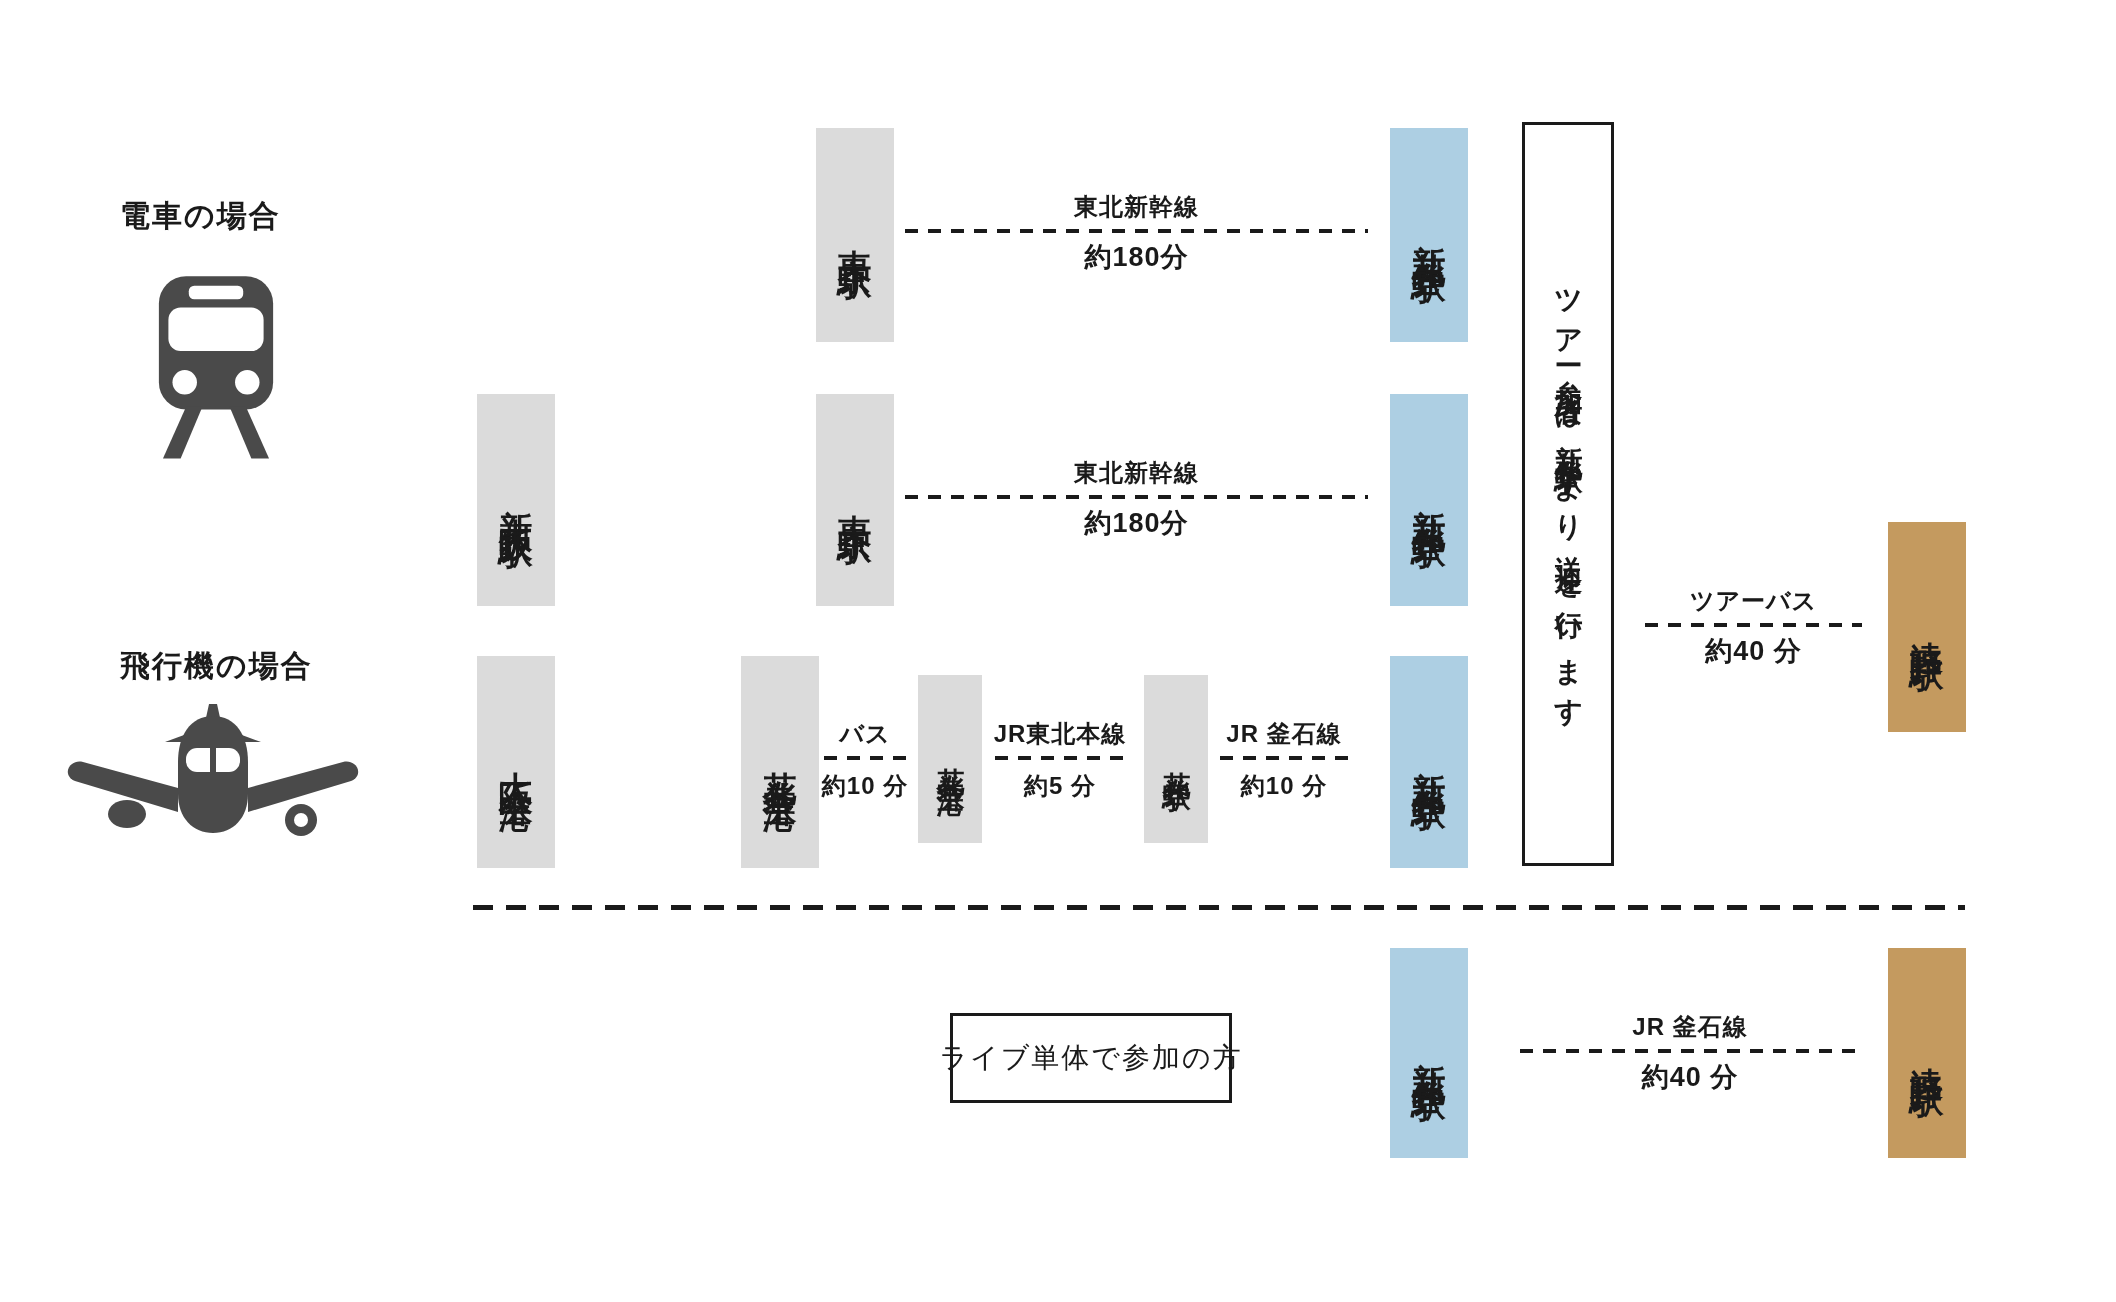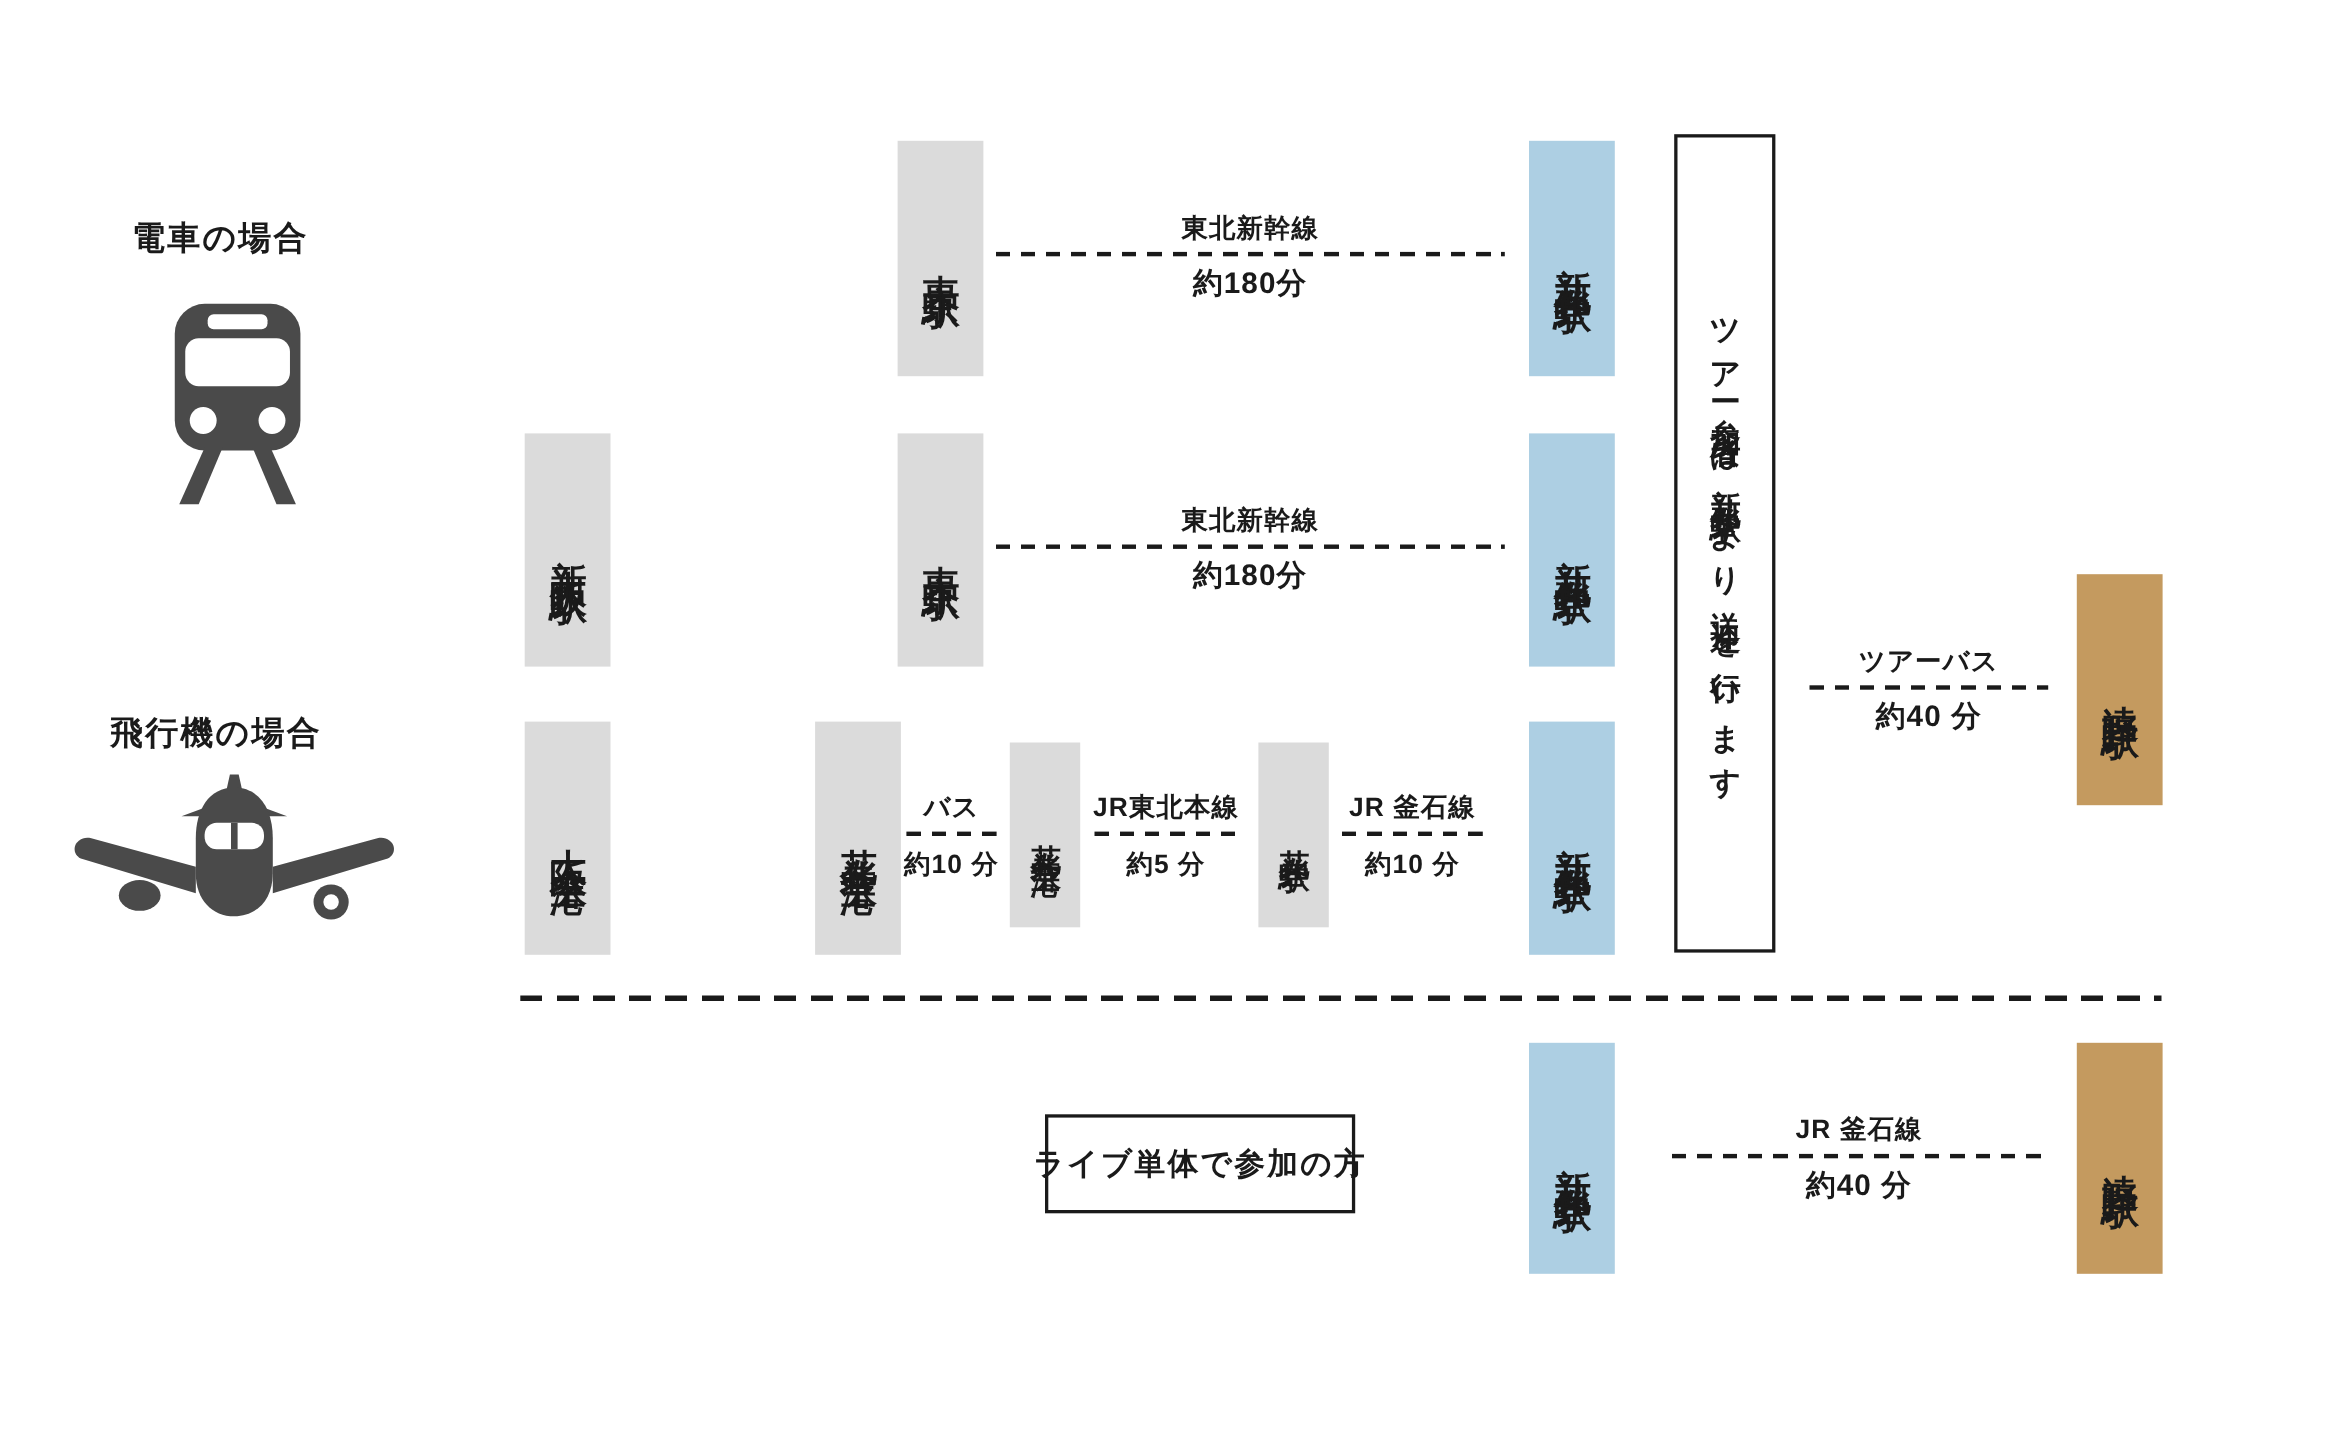--- a/index.html
+++ b/index.html
@@ -20,21 +20,21 @@
   .tan{background:var(--tan,#c49a5f);}
 
   .note-box{position:absolute;left:1522px;top:122px;width:92px;height:744px;
        background:#fff;border:3px solid var(--ink,#1a1a1a);box-sizing:border-box;
        display:flex;align-items:center;justify-content:center;
        writing-mode:vertical-rl;text-orientation:upright;
        font-size:28px;font-weight:700;letter-spacing:8px;line-height:1;}
   .live-box{position:absolute;left:950px;top:1013px;width:282px;height:90px;
        background:#fff;border:3px solid var(--ink,#1a1a1a);box-sizing:border-box;
        display:flex;align-items:center;justify-content:center;
-       font-size:28px;font-weight:700;letter-spacing:2px;white-space:nowrap;}
+       font-size:28px;font-weight:400;letter-spacing:2px;white-space:nowrap;}
 
   .connector{position:absolute;height:84px;}
   .connector .route-line-label{position:absolute;top:0;left:50%;transform:translateX(-50%);
        font-size:24px;font-weight:700;white-space:nowrap;letter-spacing:1px;}
   .connector .route-time-label{position:absolute;bottom:0;left:50%;transform:translateX(-50%);
        font-size:27px;font-weight:700;white-space:nowrap;letter-spacing:1px;}
   .connector.sm .route-line-label,.connector.sm .route-time-label{font-size:24px;}
   .connector .dash{position:absolute;left:0;right:0;top:38px;height:4px;
        background:repeating-linear-gradient(to right,var(--ink,#1a1a1a) 0 13px,transparent 13px 23px);}
 
@@ -52,21 +52,21 @@
       <rect x="8" y="4" width="84" height="98" rx="20" fill="currentColor"></rect>
       <rect x="30" y="11" width="40" height="10" rx="4" fill="#fff"></rect>
       <rect x="15" y="27" width="70" height="32" rx="9" fill="#fff"></rect>
       <circle cx="27" cy="82" r="9" fill="#fff"></circle>
       <circle cx="73" cy="82" r="9" fill="#fff"></circle>
       <polygon points="28,100 40,100 24,138 11,138" fill="currentColor"></polygon>
       <polygon points="60,100 72,100 89,138 76,138" fill="currentColor"></polygon>
     </svg>
   </div>
 
-  <div class="section-label" style="left:100px;top:646px;">飛行機の場合</div>
+  <div class="section-label" style="left:120px;top:646px;">飛行機の場合</div>
   <div class="icon-wrap" style="left:62px;top:700px;width:302px;height:140px;">
     <svg viewBox="0 0 300 140" preserveAspectRatio="xMidYMid meet" aria-hidden="true">
       <path d="M146,4 L154,4 L161,36 L139,36 Z" fill="currentColor"></path>
       <path d="M102,42 L140,28 L140,42 Z" fill="currentColor"></path>
       <path d="M198,42 L160,28 L160,42 Z" fill="currentColor"></path>
       <path d="M150,16 C173,16 185,36 185,62 L185,94 C185,118 170,133 150,133 C130,133 115,118 115,94 L115,62 C115,36 127,16 150,16 Z" fill="currentColor"></path>
       <rect x="123" y="48" width="54" height="24" rx="11" fill="#fff"></rect>
       <rect x="147" y="48" width="6" height="24" fill="currentColor"></rect>
       <path d="M9,64 C3,68 3,78 12,81 L115,112 L115,88 L20,62 C15,61 12,62 9,64 Z" fill="currentColor"></path>
       <path d="M291,64 C297,68 297,78 288,81 L185,112 L185,88 L280,62 C285,61 288,62 291,64 Z" fill="currentColor"></path>

